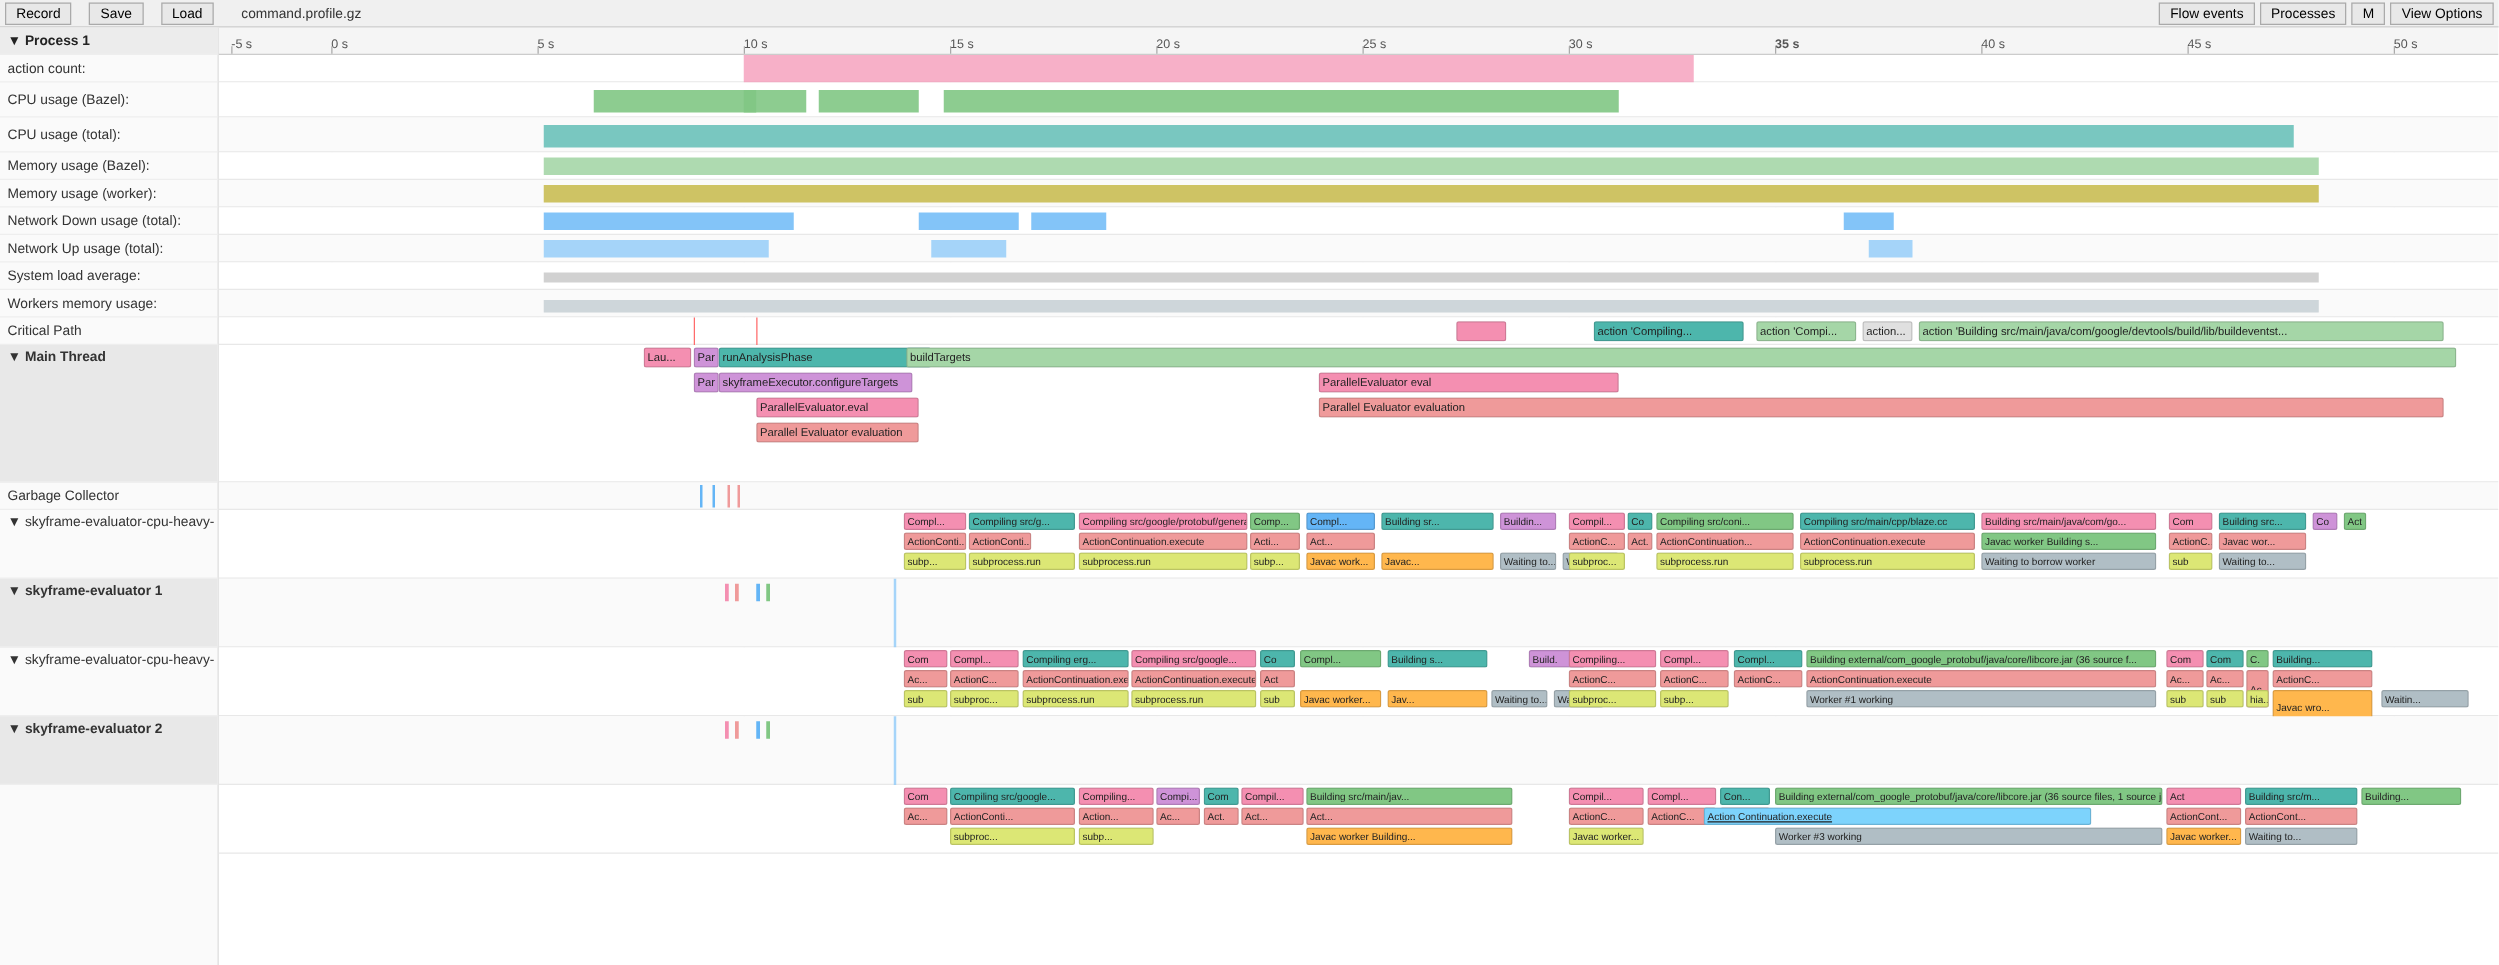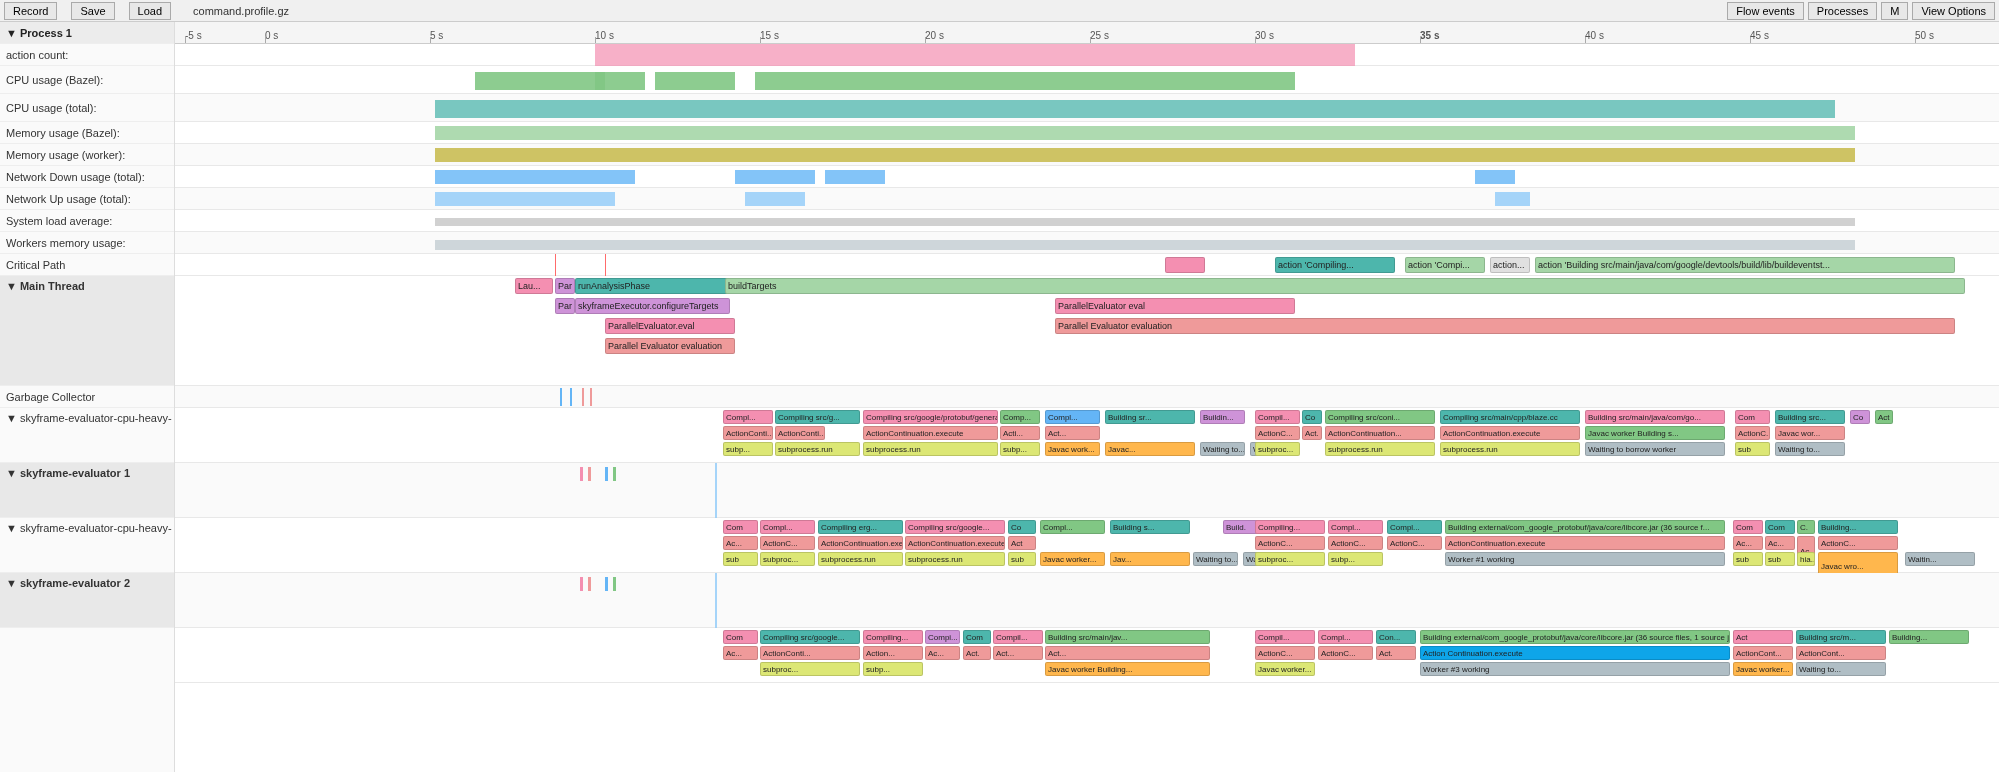--- a/index.html
+++ b/index.html
@@ -509,21 +509,21 @@
           <div class="span-block" style="left:688px; top:34px; width:60px; height:14px; background:#dce775; font-size:8px;">subp...</div>
           <div class="span-block" style="left:870px; top:34px; width:165px; height:14px; background:#ffb74d; font-size:8px;">Javac worker Building...</div>
 
           <div class="span-block" style="left:1080px; top:2px; width:60px; height:14px; background:#f48fb1; font-size:8px;">Compil...</div>
           <div class="span-block" style="left:1143px; top:2px; width:55px; height:14px; background:#f48fb1; font-size:8px;">Compl...</div>
           <div class="span-block" style="left:1201px; top:2px; width:40px; height:14px; background:#4db6ac; font-size:8px;">Con...</div>
           <div class="span-block" style="left:1245px; top:2px; width:310px; height:14px; background:#81c784; font-size:8px;">Building external/com_google_protobuf/java/core/libcore.jar (36 source files, 1 source jar)</div>
           <div class="span-block" style="left:1080px; top:18px; width:60px; height:14px; background:#ef9a9a; font-size:8px;">ActionC...</div>
           <div class="span-block" style="left:1143px; top:18px; width:55px; height:14px; background:#ef9a9a; font-size:8px;">ActionC...</div>
           <div class="span-block" style="left:1201px; top:18px; width:40px; height:14px; background:#ef9a9a; font-size:8px;">Act.</div>
-          <div class="span-block" style="left:1245px; top:18px; width:310px; height:14px; background:#0ea5e9; font-size:8px;">Action Continuation.execute</div>
+          <div class="span-block" style="left:1188px; top:18px; width:310px; height:14px; background:#7dd3fc; font-size:8px;text-decoration:underline;">Action Continuation.execute</div>
           <div class="span-block" style="left:1080px; top:34px; width:60px; height:14px; background:#dce775; font-size:8px;">Javac worker...</div>
           <div class="span-block" style="left:1245px; top:34px; width:310px; height:14px; background:#b0bec5; font-size:8px;">Worker #3 working</div>
 
           <div class="span-block" style="left:1558px; top:2px; width:60px; height:14px; background:#f48fb1; font-size:8px;">Act</div>
           <div class="span-block" style="left:1621px; top:2px; width:90px; height:14px; background:#4db6ac; font-size:8px;">Building src/m...</div>
           <div class="span-block" style="left:1714px; top:2px; width:80px; height:14px; background:#81c784; font-size:8px;">Building...</div>
           <div class="span-block" style="left:1558px; top:18px; width:60px; height:14px; background:#ef9a9a; font-size:8px;">ActionCont...</div>
           <div class="span-block" style="left:1621px; top:18px; width:90px; height:14px; background:#ef9a9a; font-size:8px;">ActionCont...</div>
           <div class="span-block" style="left:1558px; top:34px; width:60px; height:14px; background:#ffb74d; font-size:8px;">Javac worker...</div>
           <div class="span-block" style="left:1621px; top:34px; width:90px; height:14px; background:#b0bec5; font-size:8px;">Waiting to...</div>

